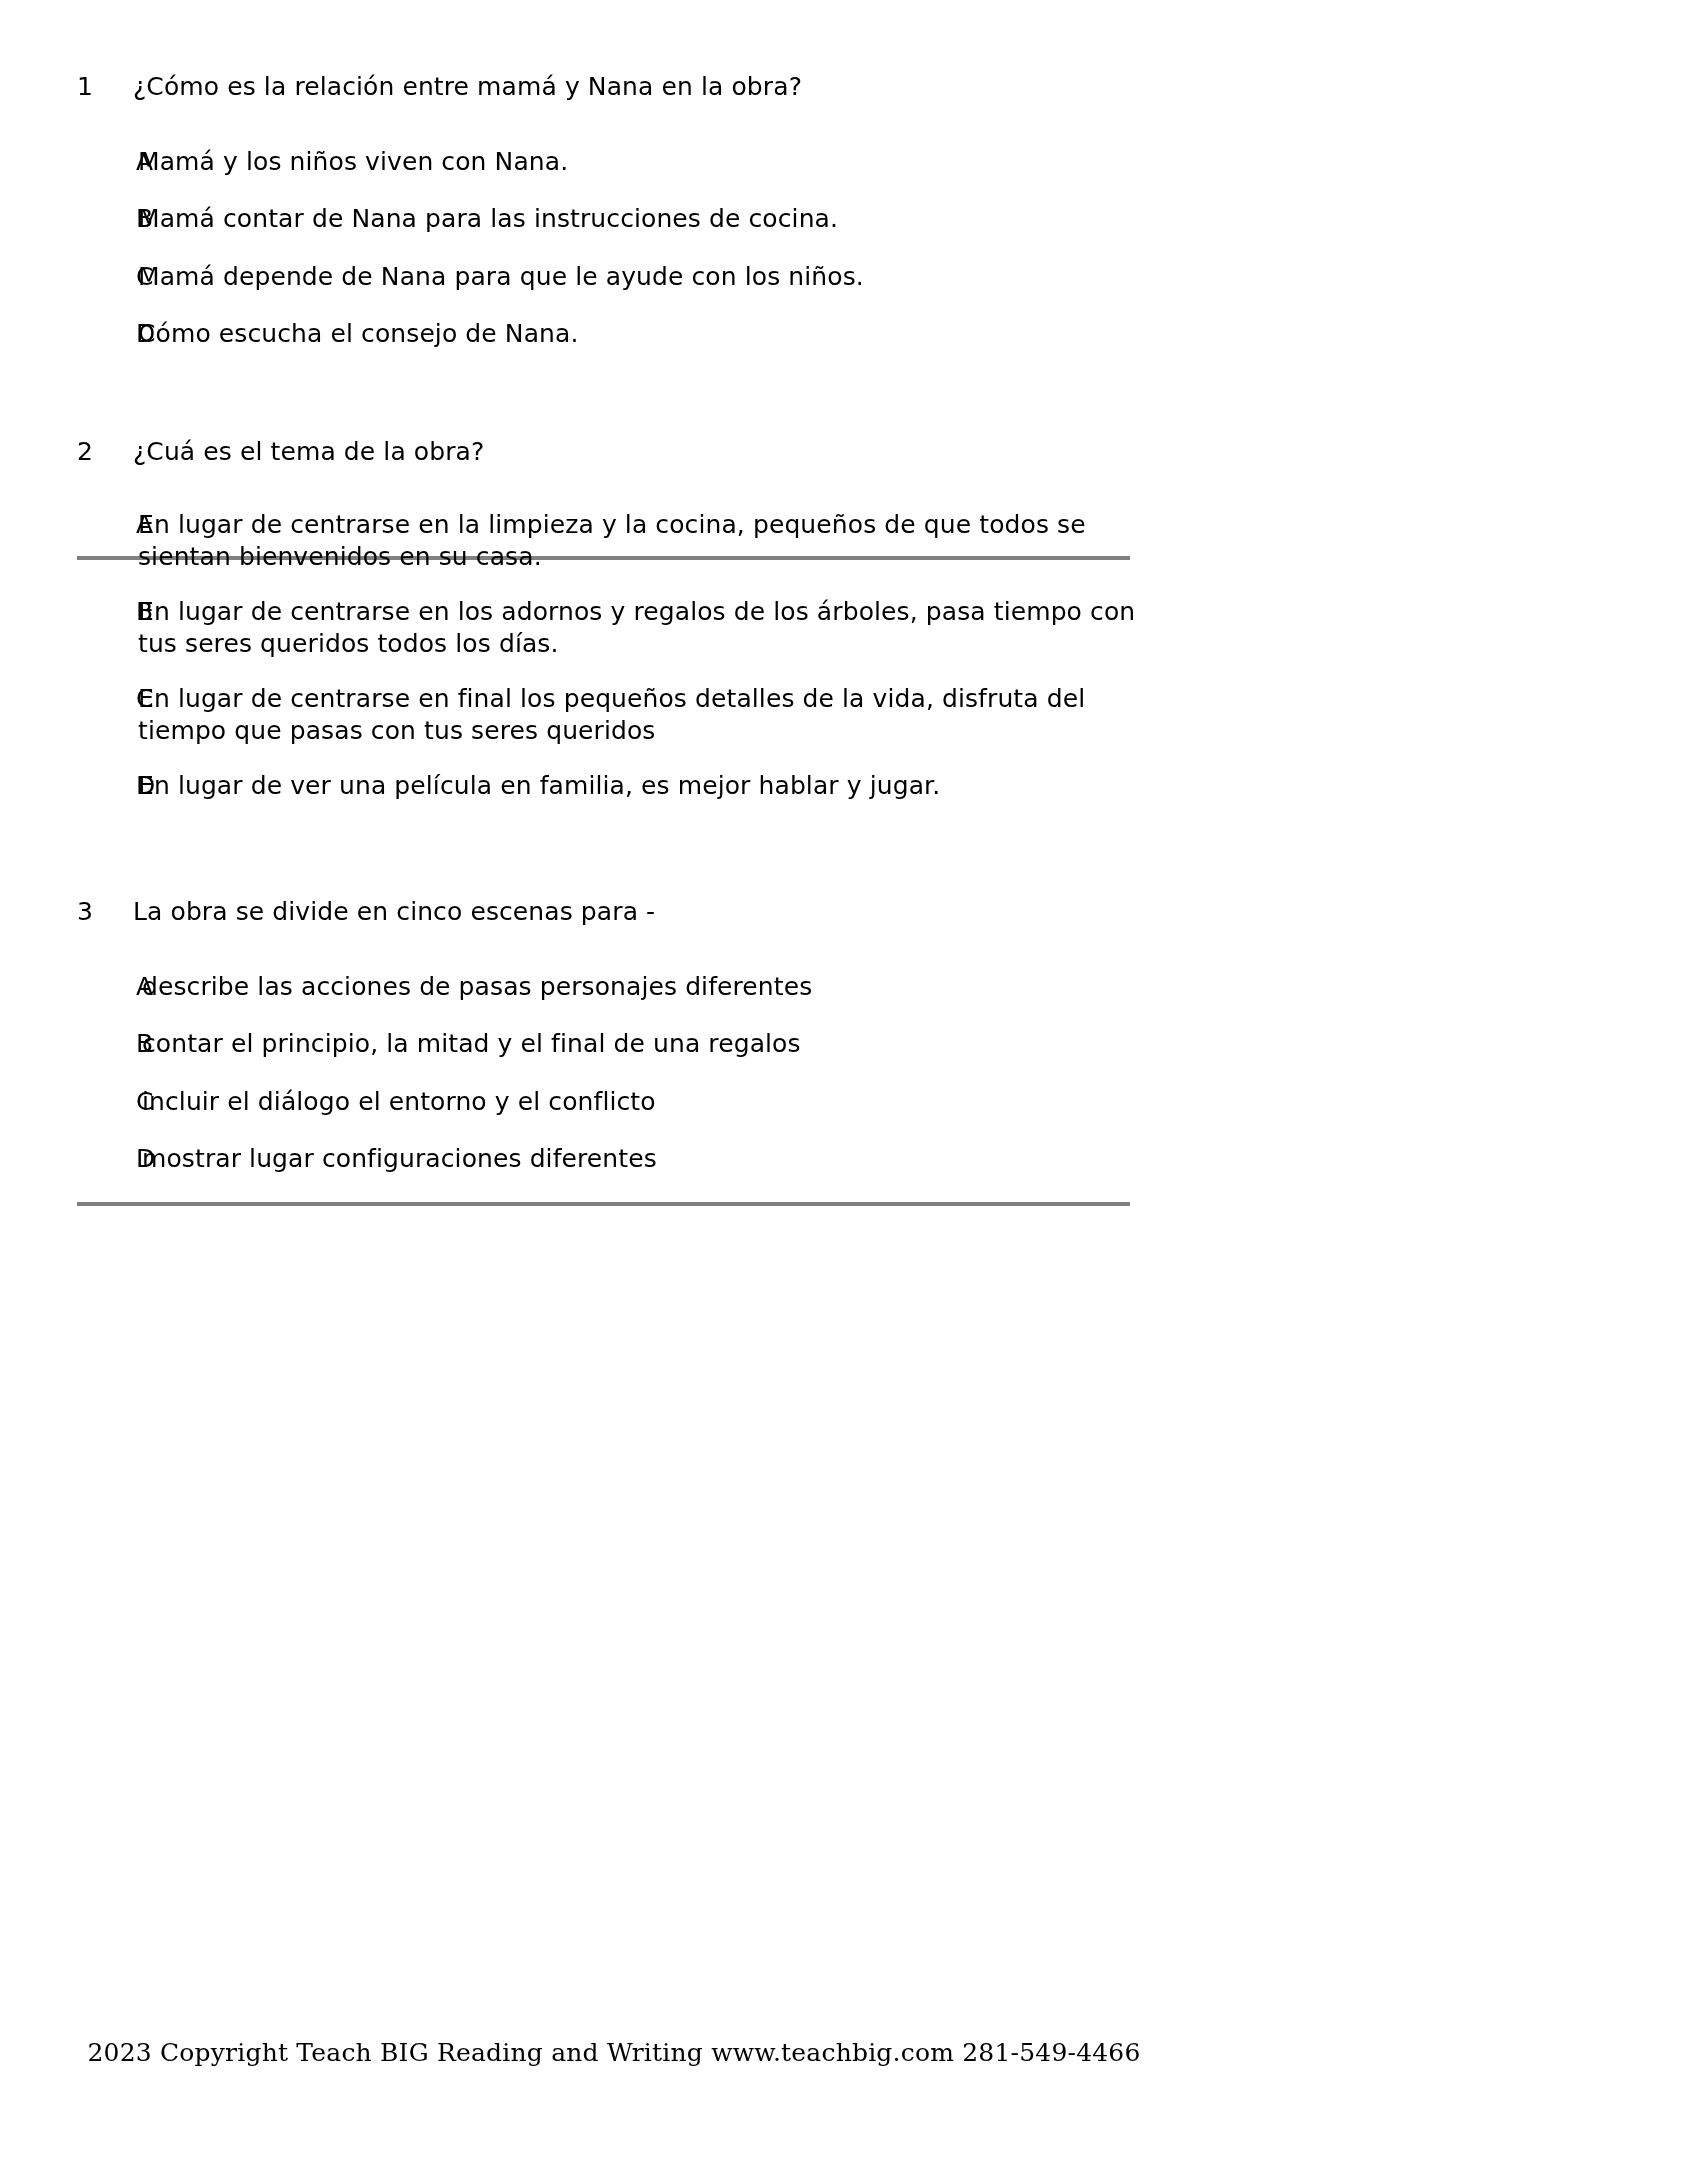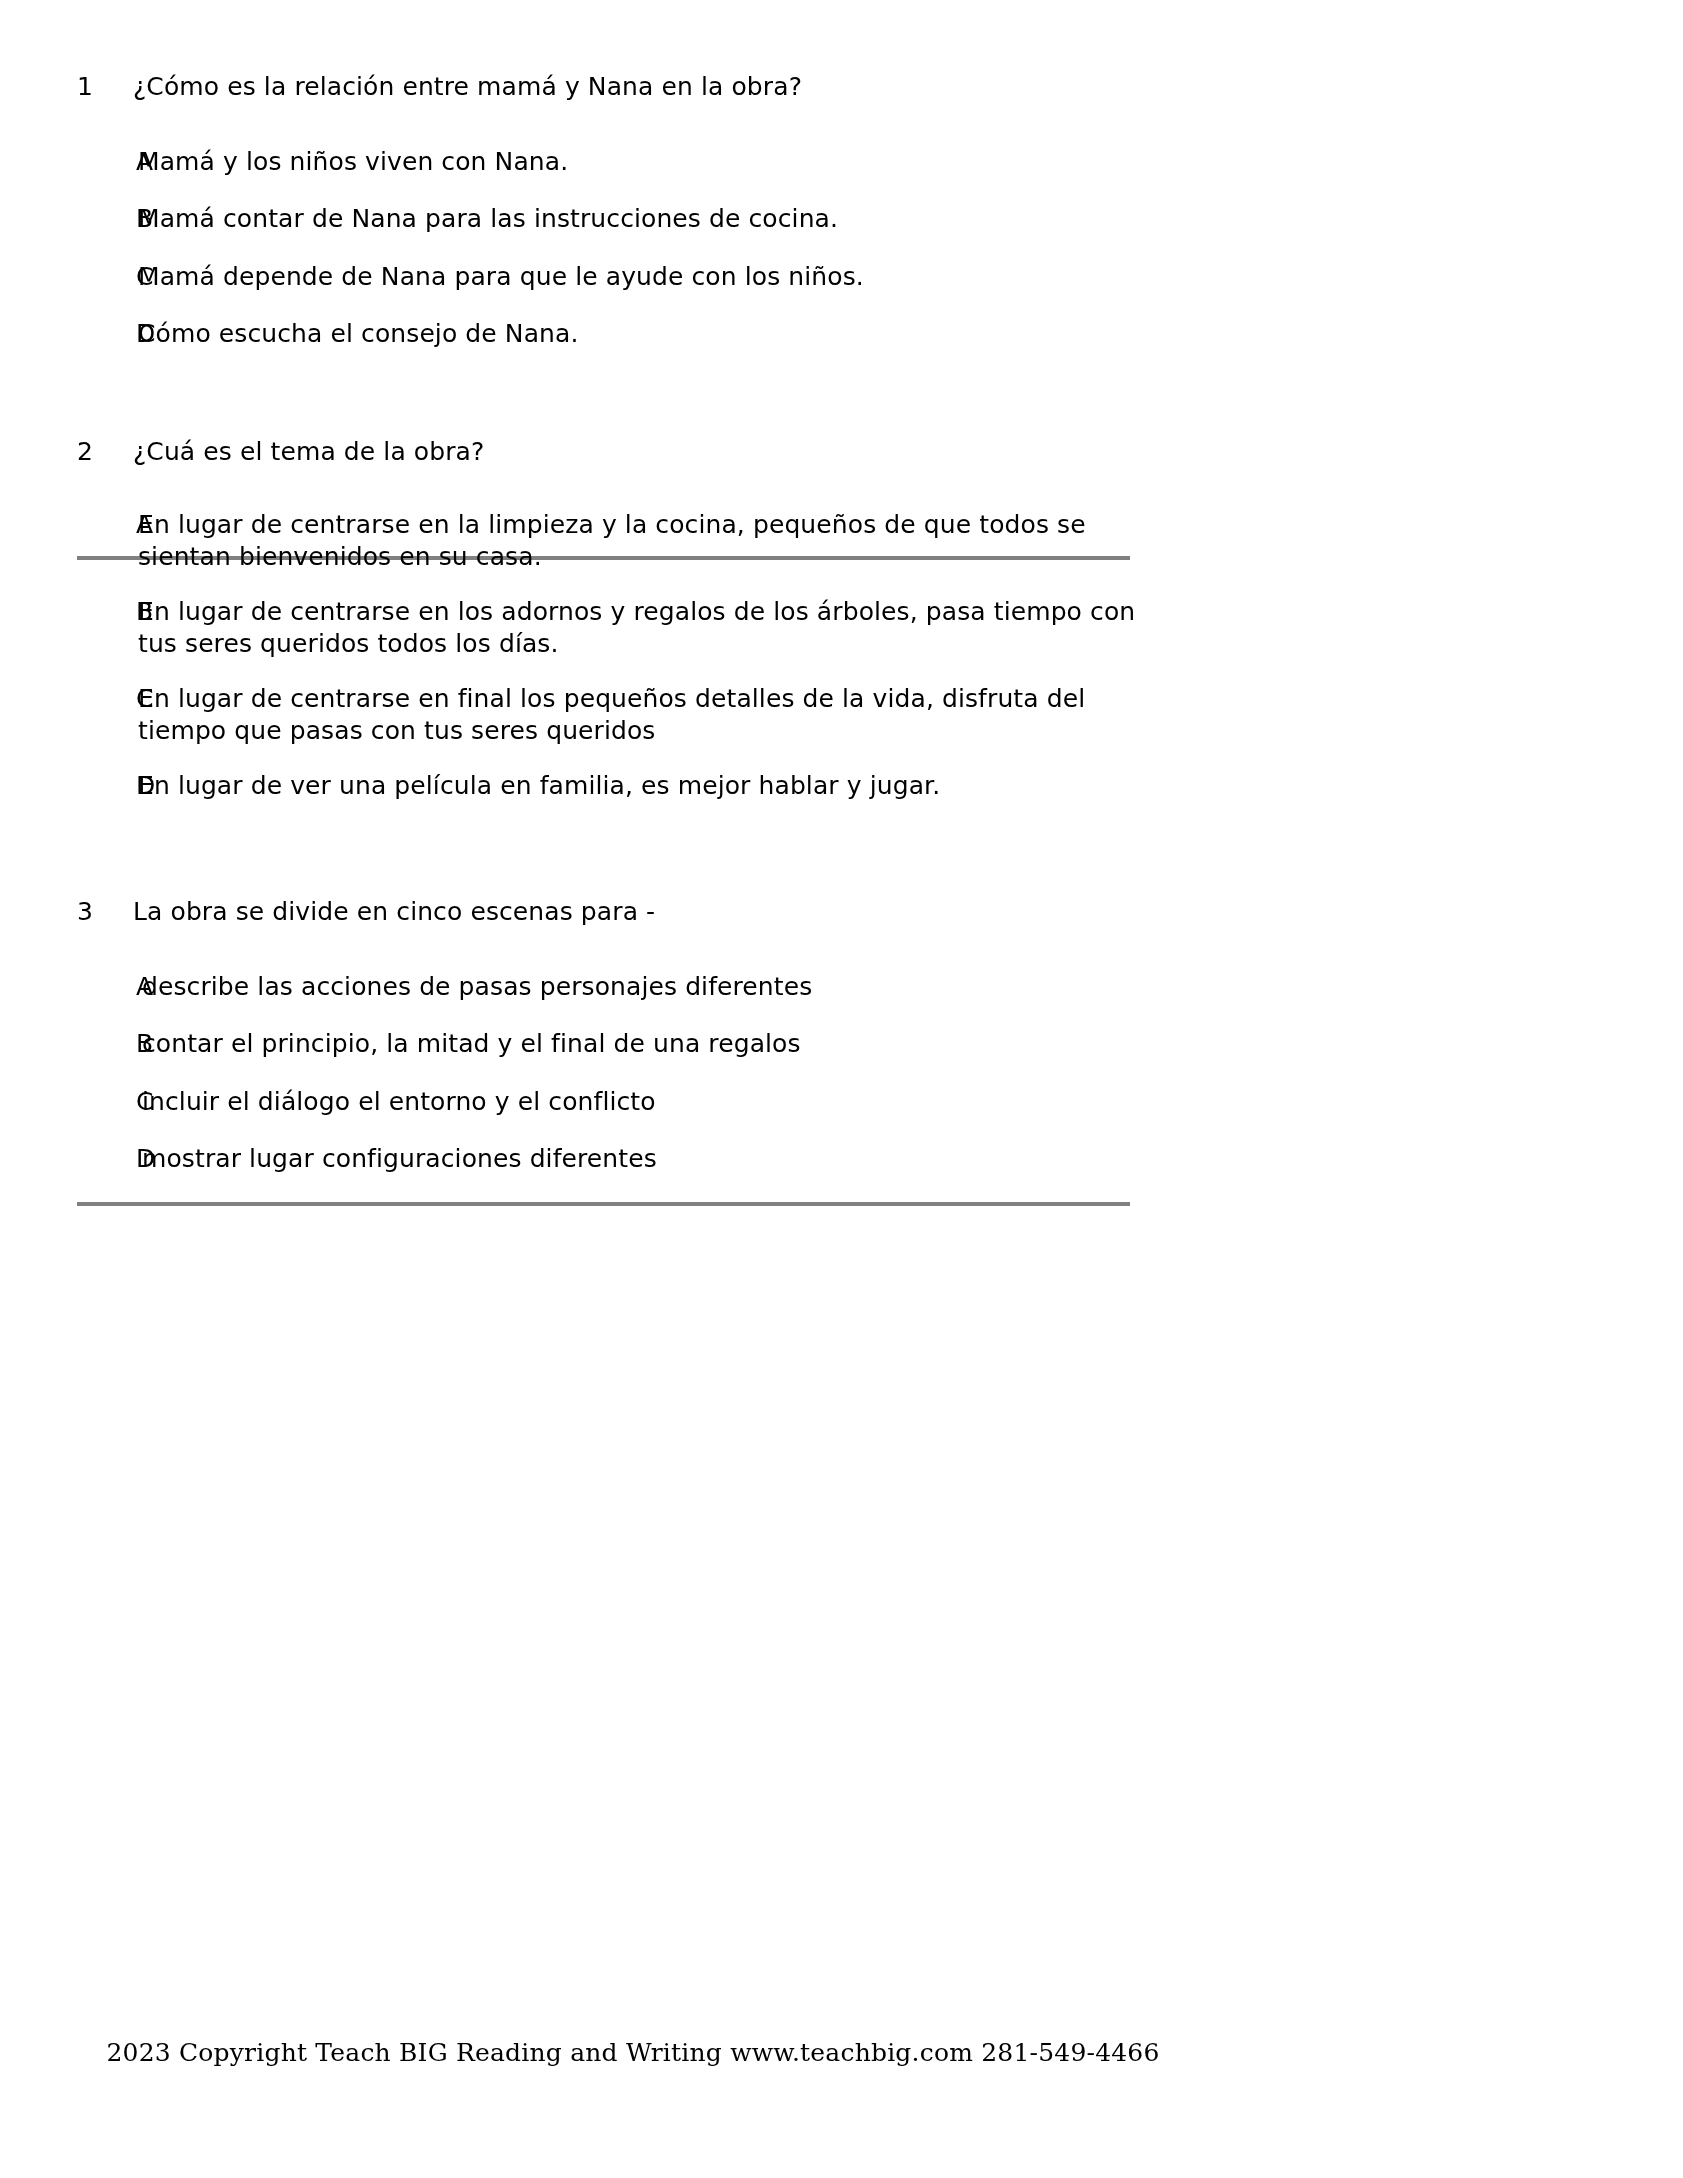--- a/index.html
+++ b/index.html
@@ -106,21 +106,20 @@
   
   .footer {
     position: absolute;
     left: 0;
     top: 2038px;
     width: 1228px;
     text-align: center;
     font-family: "DejaVu Serif", serif;
     font-size: 25px;
     letter-spacing: 0.2px;
-    padding-left: 19px;
   }
 </style>
 </head>
 <body>
 
 <div class="page">
   <div class="content">
 
     <div class="question-block" id="q1-block">
       <div class="stem-row">

